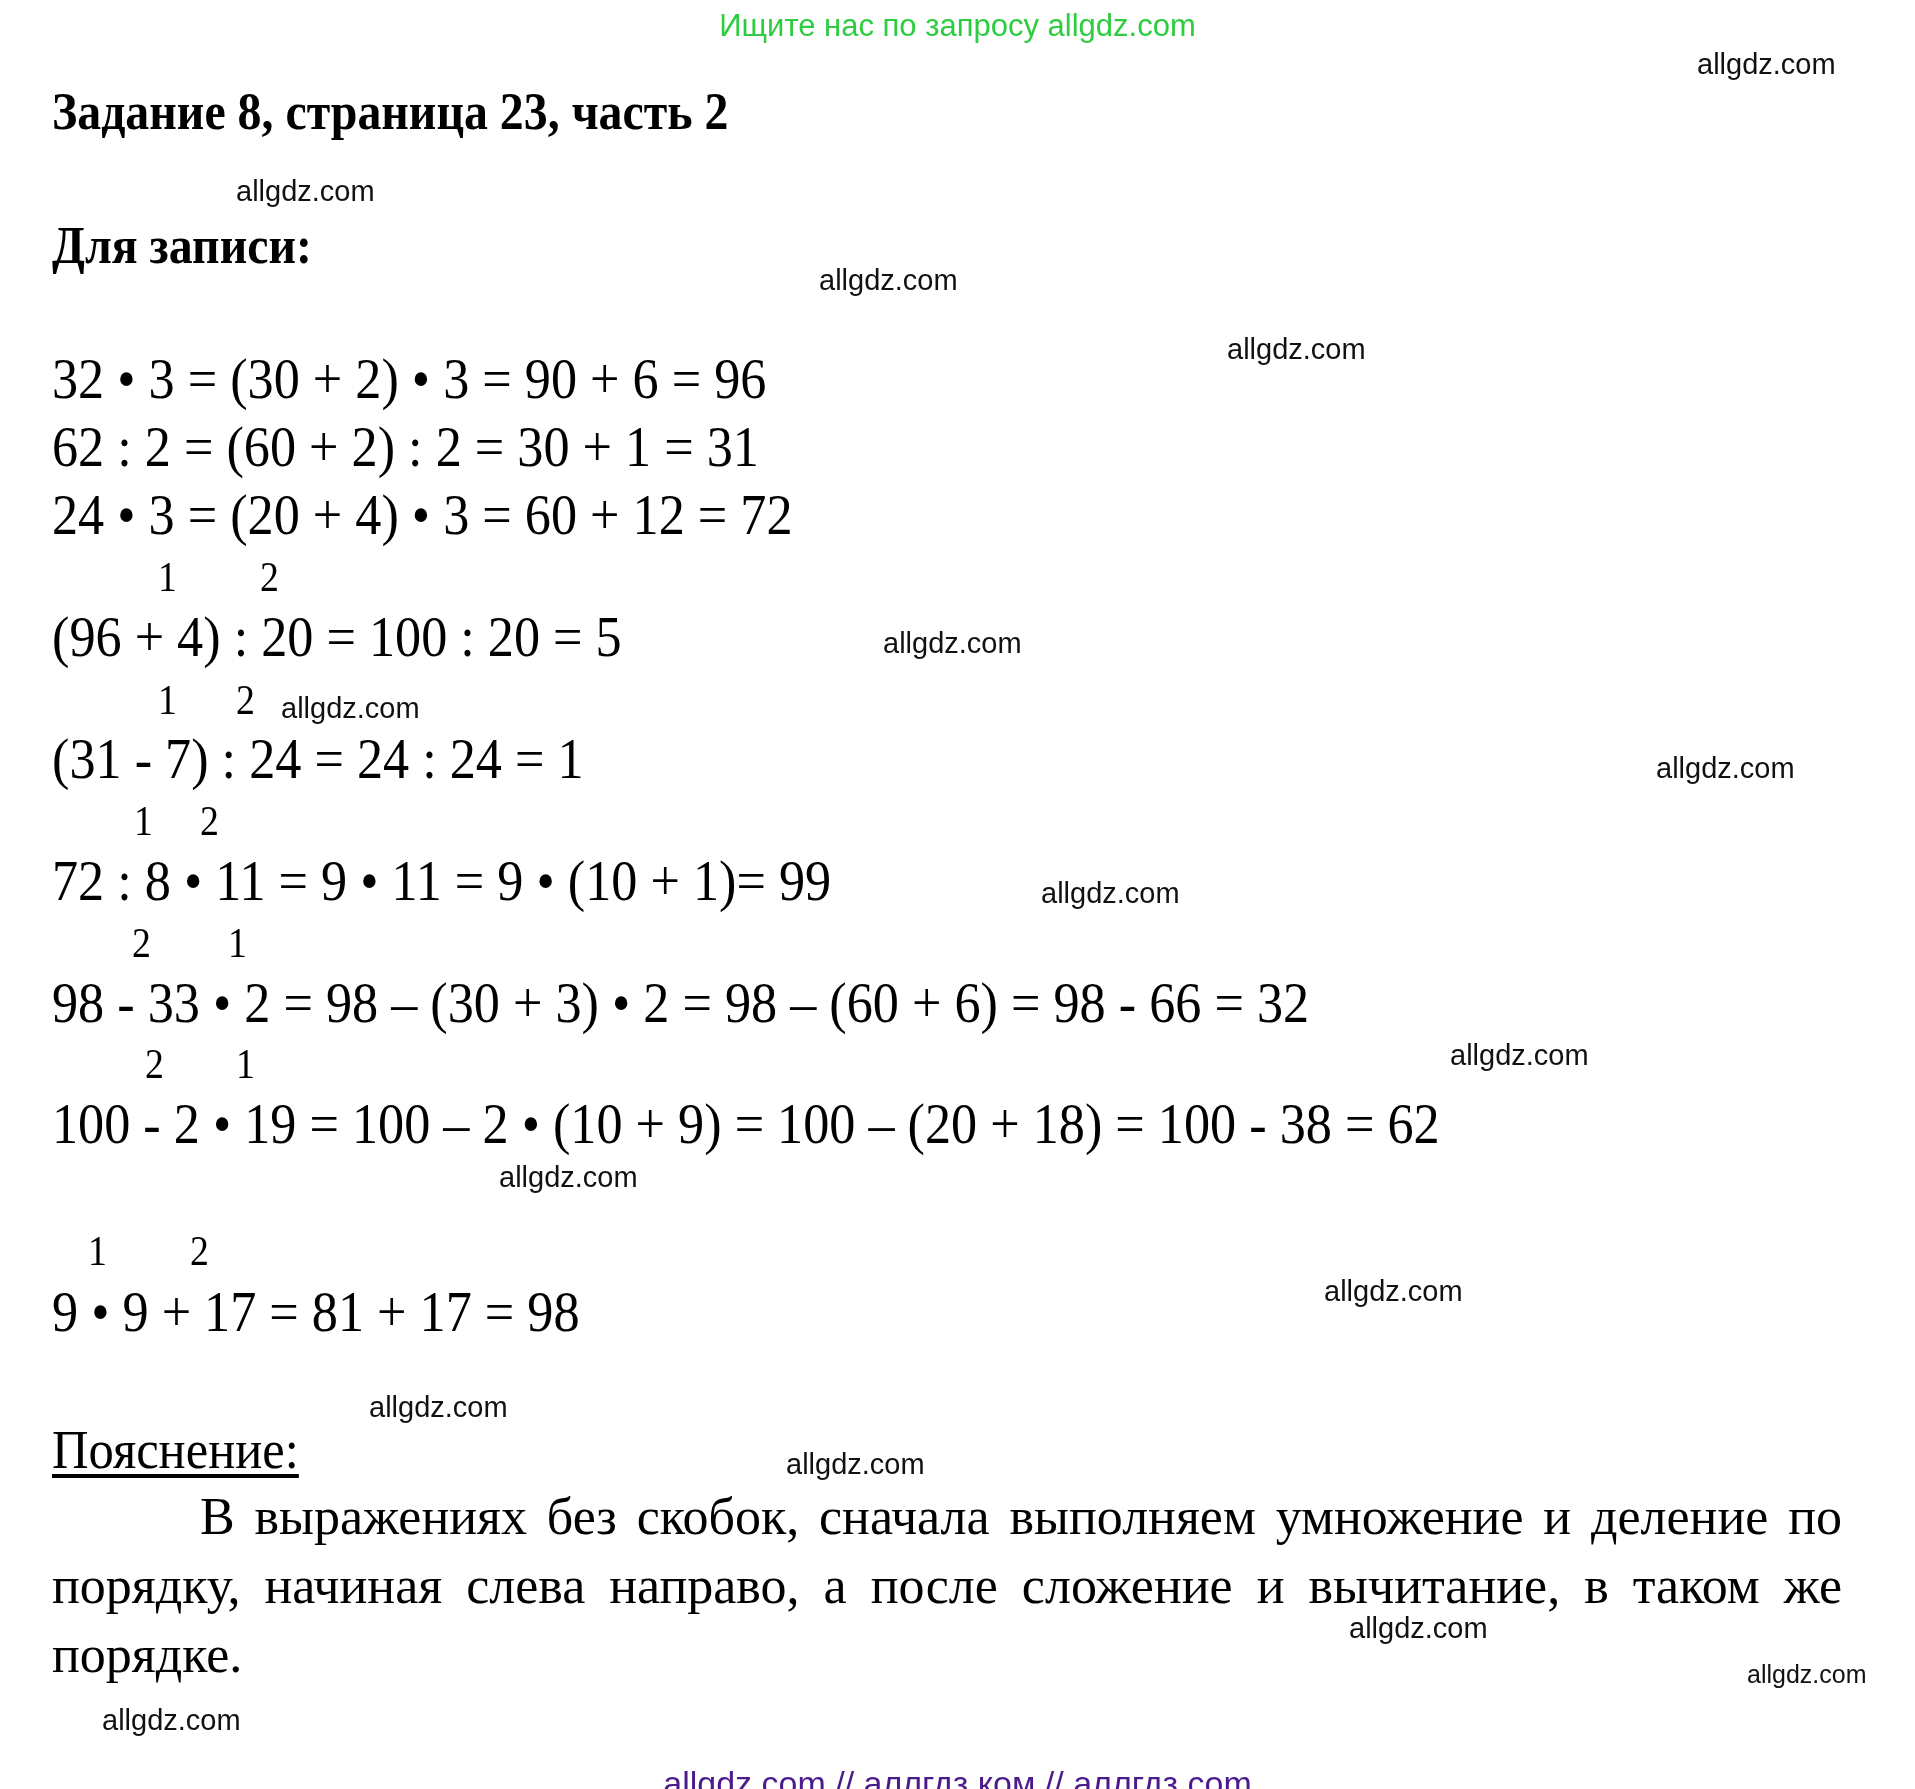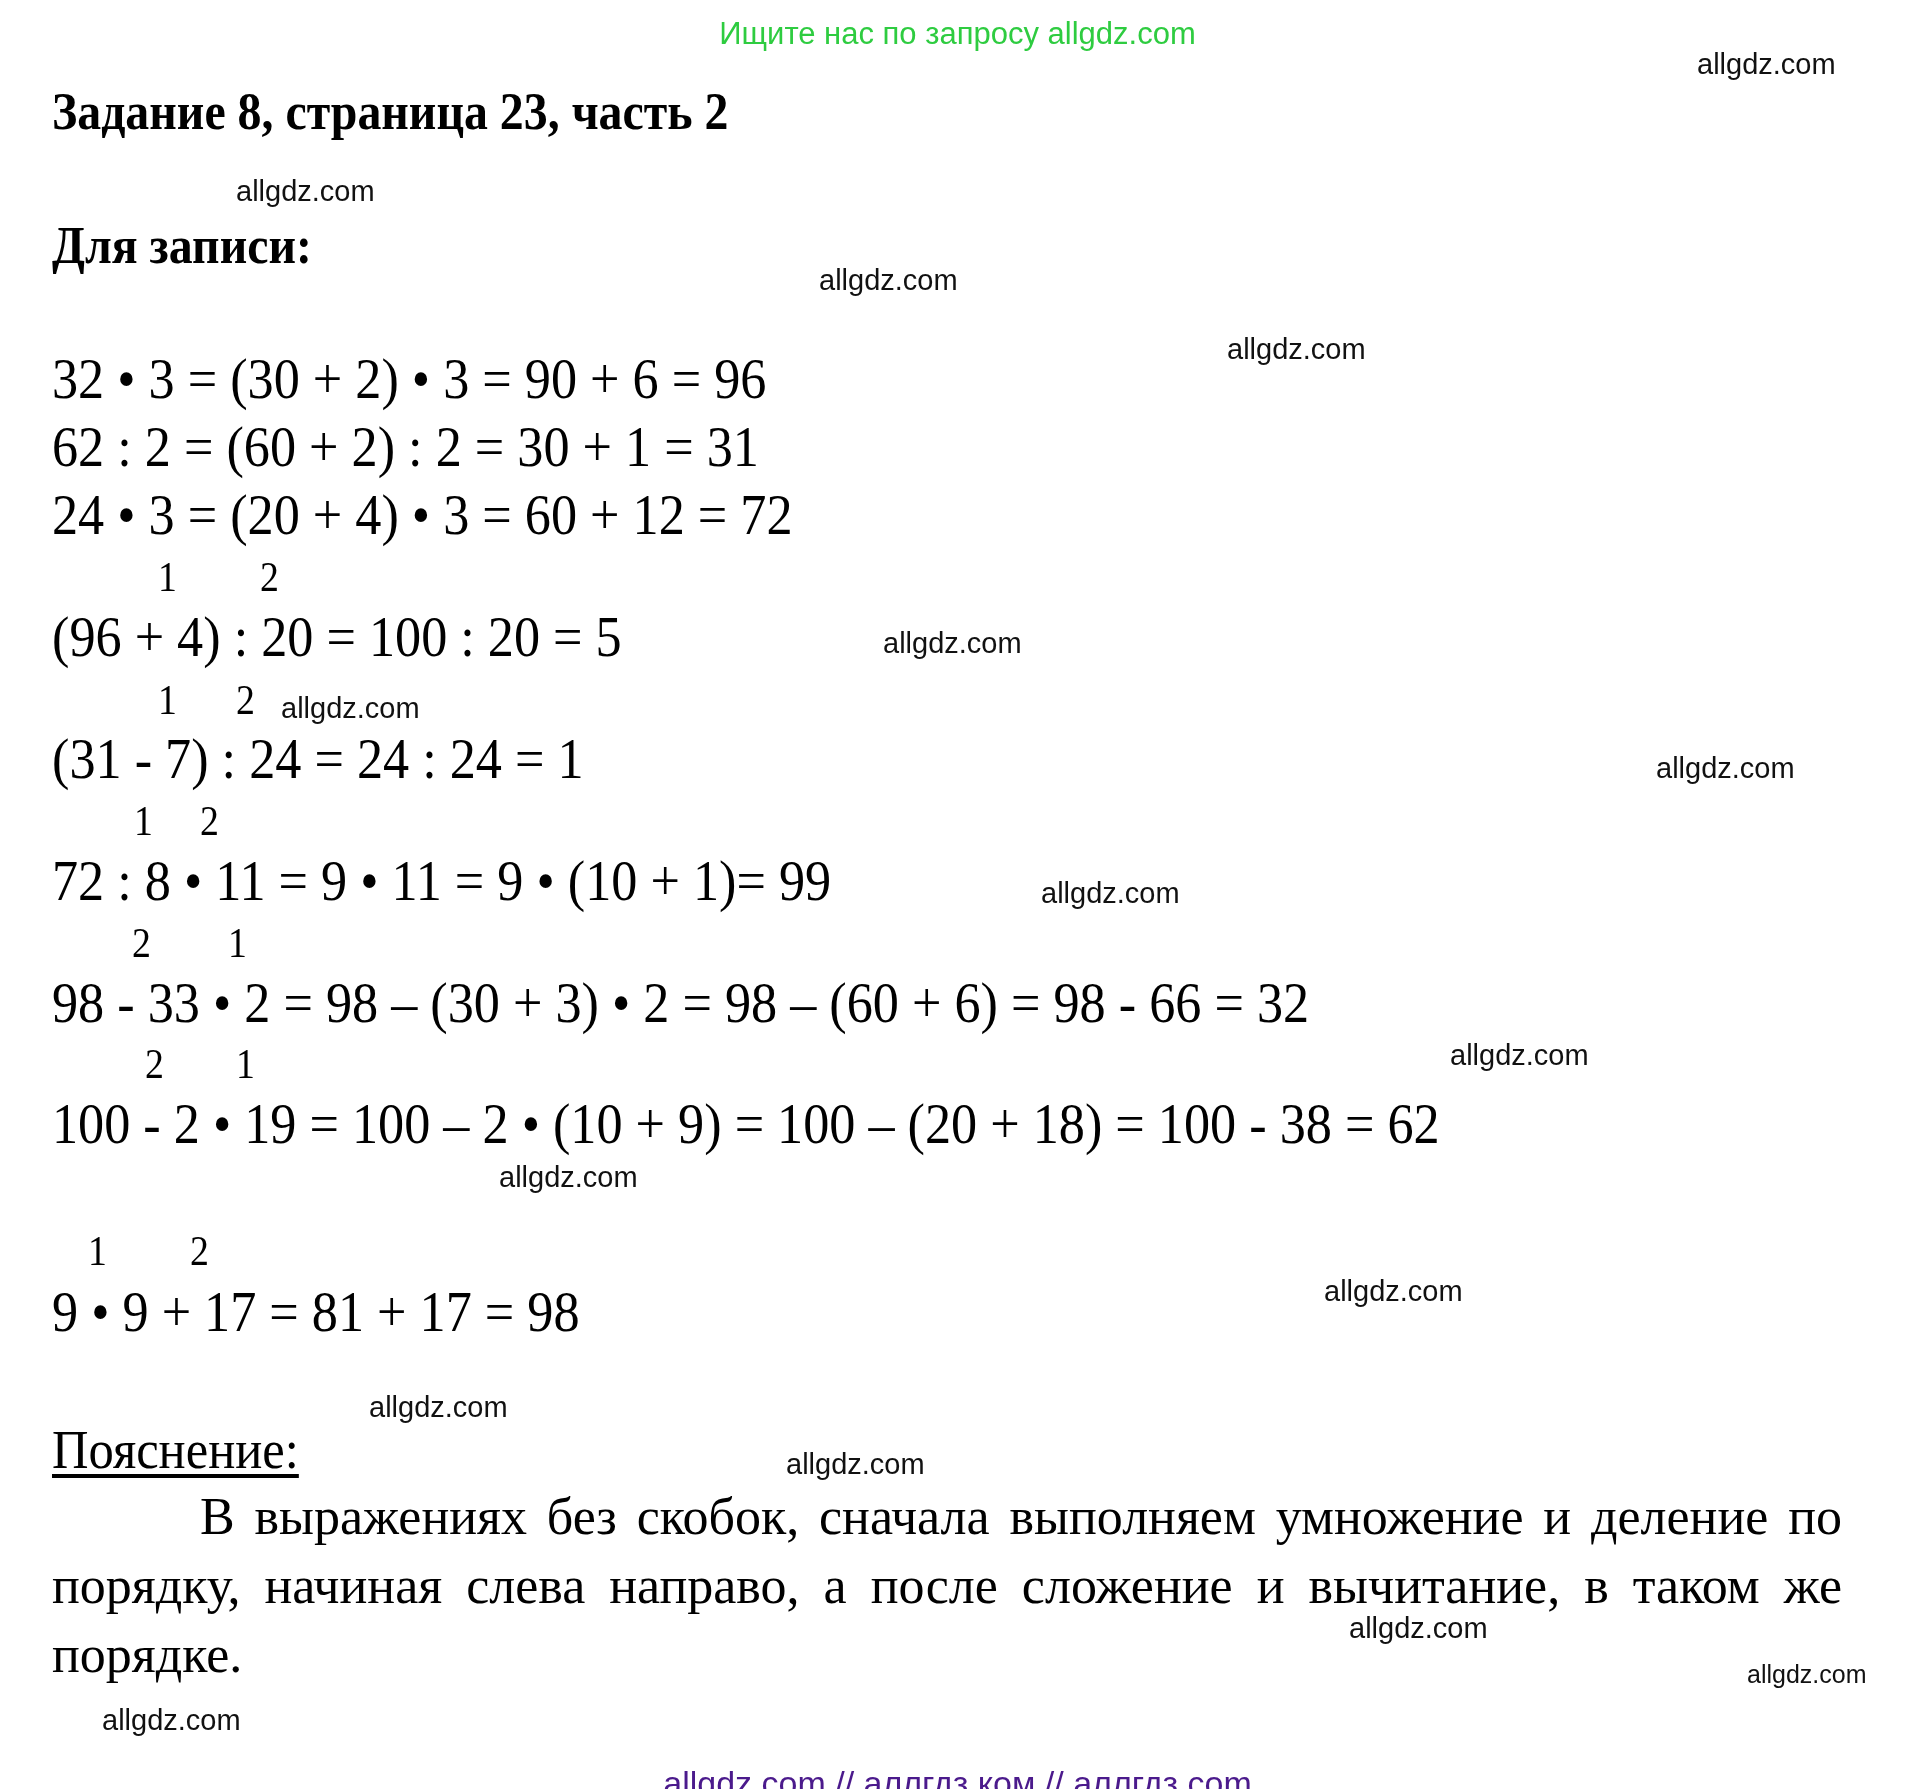--- a/index.html
+++ b/index.html
@@ -1,20 +1,20 @@
 <!DOCTYPE html>
 <html><head>
 <meta charset="utf-8">
 <style>
   html, body { margin:0; padding:0; background:#ffffff; }
   body { width:1915px; height:1789px; position:relative; overflow:hidden; }
   .abs { position:absolute; white-space:nowrap; }
   .serif { font-family:"Liberation Serif", "DejaVu Serif", serif; color:#000; }
   .sans { font-family:"Liberation Sans", "DejaVu Sans", sans-serif; }
-  .top-banner { font-size:31px; color:#2ecc40; left:0; width:1915px; text-align:center; top:16px; }
+  .top-banner { font-size:31px; color:#2ecc40; left:0; width:1915px; text-align:center; top:8px; }
   .wm { font-size:29px; color:#111; }
   .wm-sm { font-size:25px; color:#111; }
   .title { font-size:52px; font-weight:bold; left:52px; top:82px; transform:scaleX(0.92); transform-origin:left; }
   .subtitle { font-size:52px; font-weight:bold; left:52px; top:216px; transform:scaleX(0.92); transform-origin:left; }
   .eq { font-size:58px; left:52px; transform:scaleX(0.9); transform-origin:left; }
   .step { font-size:42px; transform:scaleX(0.9); transform-origin:left; }
   .expl-head { font-size:55px; left:52px; top:1418px; text-decoration:underline; text-decoration-thickness:4px; text-underline-offset:6px; transform:scaleX(0.92); transform-origin:left; }
   .expl { font-size:52px; left:52px; width:1790px; top:1482px; line-height:69px; text-align:justify; white-space:normal; }
   .expl p { margin:0; text-indent:148px; text-align-last:left; }
   .footer { font-size:34px; color:#4b1a8c; left:0; width:1915px; text-align:center; top:1764px; }

